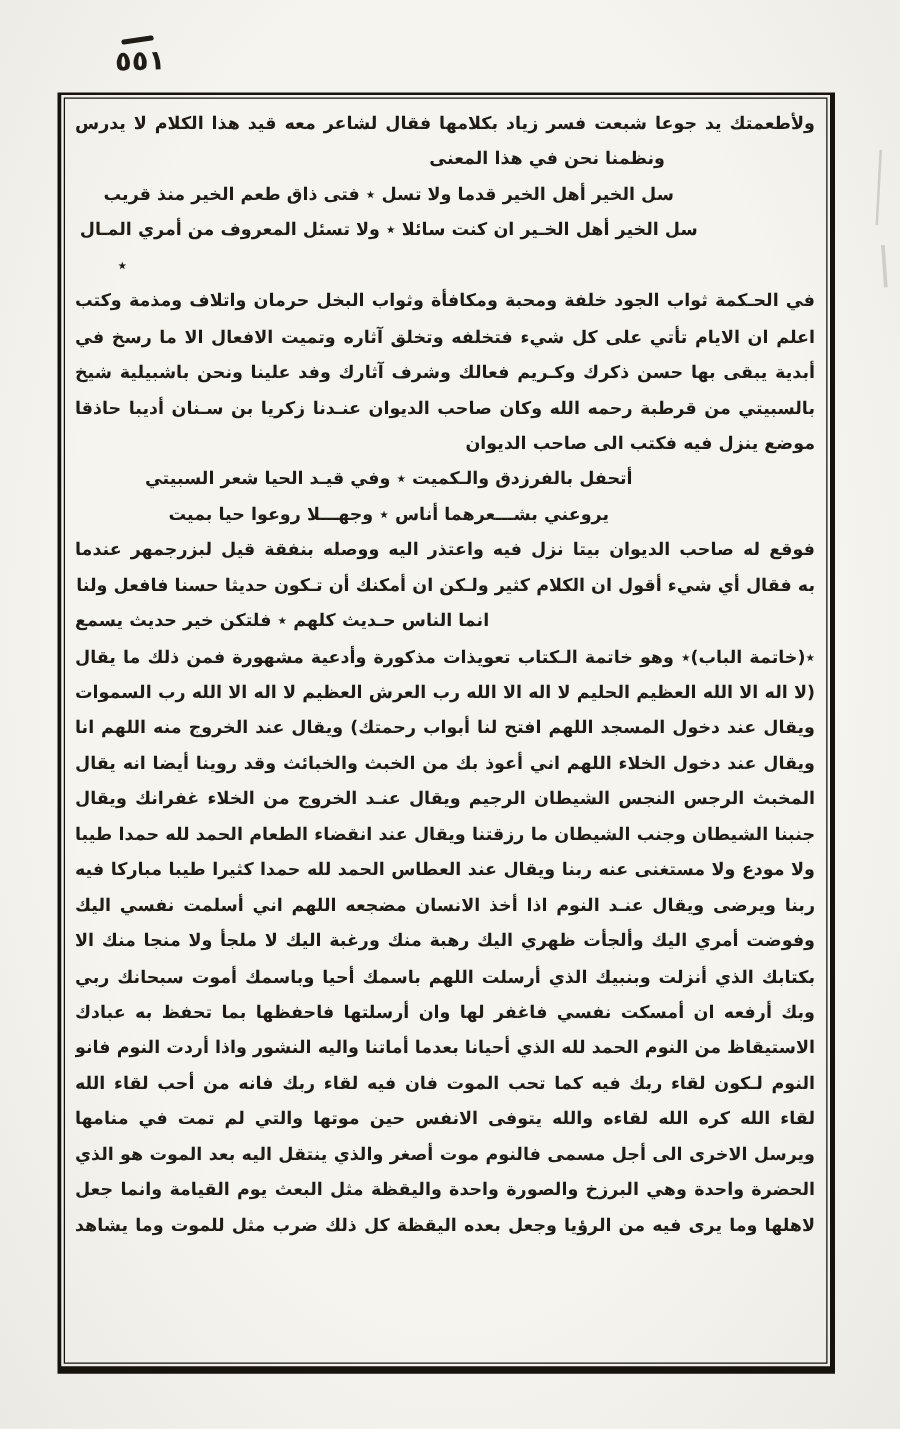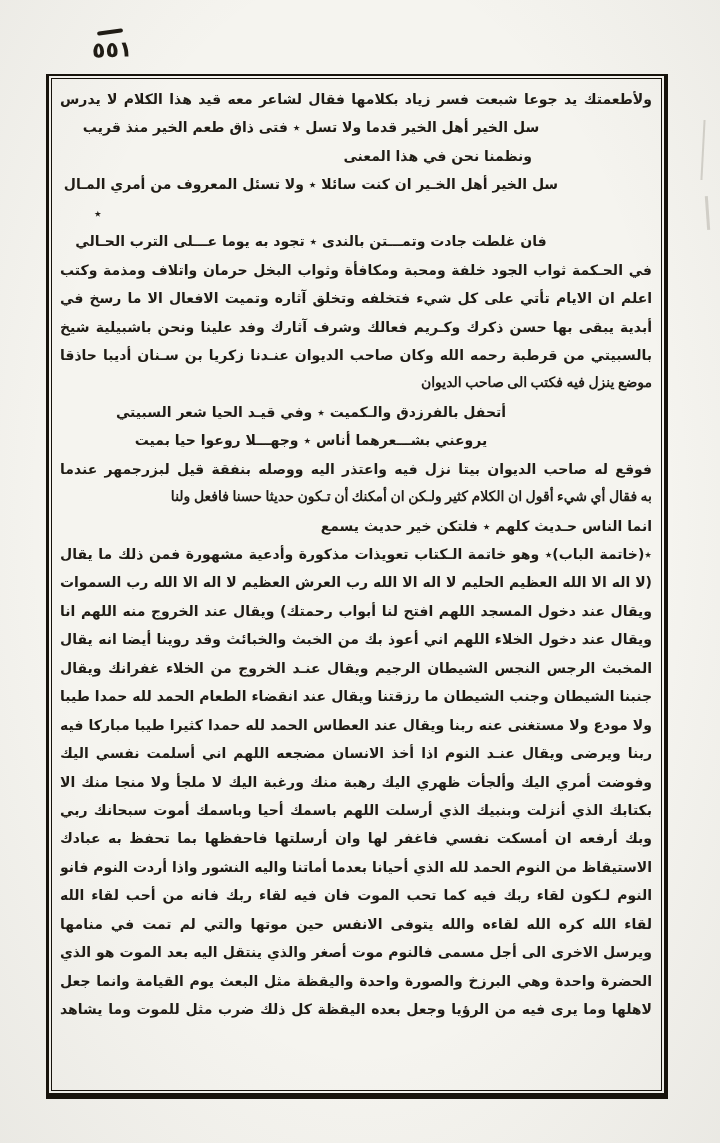--- a/index.html
+++ b/index.html
@@ -20,23 +20,23 @@
   
   .frame{position:absolute;left:46px;top:74px;width:622px;height:1025px;
     box-sizing:border-box;border-style:solid;border-color:#17130c;
     border-width:2px 4px 6px 3px;}
   .frame-inner{position:absolute;inset:2px;border:1.3px solid #17130c;}
   .content{position:absolute;top:6px;bottom:4px;left:8px;right:9px;
     direction:rtl;overflow:hidden;}
   .line{position:relative;height:28.45px;line-height:28.45px;font-size:14px;
     font-weight:bold;overflow:hidden;}
   .j{text-align:justify;text-align-last:justify;}
-  .c{text-align:right;white-space:nowrap;}
+  .c{text-align:left;white-space:nowrap;}
   .cs{text-align:center;white-space:nowrap;padding-left:0;padding-right:90px;}
-  .r{text-align:right;white-space:nowrap;font-family:Liberation Serif, serif;}
+  .r{text-align:right;white-space:nowrap;}
   .ri{text-align:right;white-space:nowrap;padding-right:120px;}
   .orn{position:absolute;left:34px;top:0;}
   
   .artifact{position:absolute;background:#b7b3a9;opacity:.55;}
   .a1{right:16px;top:120px;width:2px;height:60px;transform:rotate(3deg);}
   .a2{right:12px;top:196px;width:2.5px;height:34px;transform:rotate(-4deg);}
 </style>
 </head>
 <body>
 
@@ -46,27 +46,26 @@
 <div class="pagenum">٥٥١</div>
 
 <div class="artifact a1"></div>
 <div class="artifact a2"></div>
 
 <div class="frame">
   <div class="frame-inner">
     <div class="content">
 
       <div class="line j">ولأطعمتك يد جوعا شبعت فسر زياد بكلامها فقال لشاعر معه قيد هذا الكلام لا يدرس يعني أنظمه فقال</div>
+      <div class="line ri">ونظمنا نحن في هذا المعنى</div>
       <div class="line cs">سل الخير أهل الخير قدما ولا تسل ٭ فتى ذاق طعم الخير منذ قريب</div>
-      <div class="line ri">ونظمنا نحن في هذا المعنى</div>
       <div class="line cs">سل الخير أهل الخـير ان كنت سائلا ٭ ولا تسئل المعروف من أمري المـال</div>
       <div class="line cs">
         <span class="orn">٭</span>
       </div>
-      <div class="line cs">فان غلطت جادت وتمـــتن بالندى ٭ تجود به يوما عـــلى الترب الحـالي</div>
       <div class="line j">في الحـكمة ثواب الجود خلفة ومحبة ومكافأة وثواب البخل حرمان واتلاف ومذمة وكتب حكيم الى الاسكندر</div>
       <div class="line j">اعلم ان الايام تأتي على كل شيء فتخلفه وتخلق آثاره وتميت الافعال الا ما رسخ في قلوب الناس فاودع قلوبهم محبة</div>
       <div class="line j">أبدية يبقى بها حسن ذكرك وكـريم فعالك وشرف آثارك وفد علينا ونحن باشبيلية شيخ شاعر يعرف</div>
       <div class="line j">بالسبيتي من قرطبة رحمه الله وكان صاحب الديوان عنـدنا زكريا بن سـنان أديبا حاذقا فطنا ولم يكن للسبيتي</div>
       <div class="line r">موضع ينزل فيه فكتب الى صاحب الديوان</div>
       <div class="line cs">أتحفل بالفرزدق والـكميت ٭ وفي قيـد الحيا شعر السبيتي</div>
       <div class="line cs">يروعني بشـــعرهما أناس ٭ وجهـــلا روعوا حيا بميت</div>
       <div class="line j">فوقع له صاحب الديوان بيتا نزل فيه واعتذر اليه ووصله بنفقة قيل لبزرجمهر عندما قدم للقتل تكلم بكلام نذكر</div>
       <div class="line r">به فقال أي شيء أقول ان الكلام كثير ولـكن ان أمكنك أن تـكون حديثا حسنا فافعل ولنا</div>
       <div class="line c">انما الناس حـديث كلهم ٭ فلتكن خير حديث يسمع</div>

